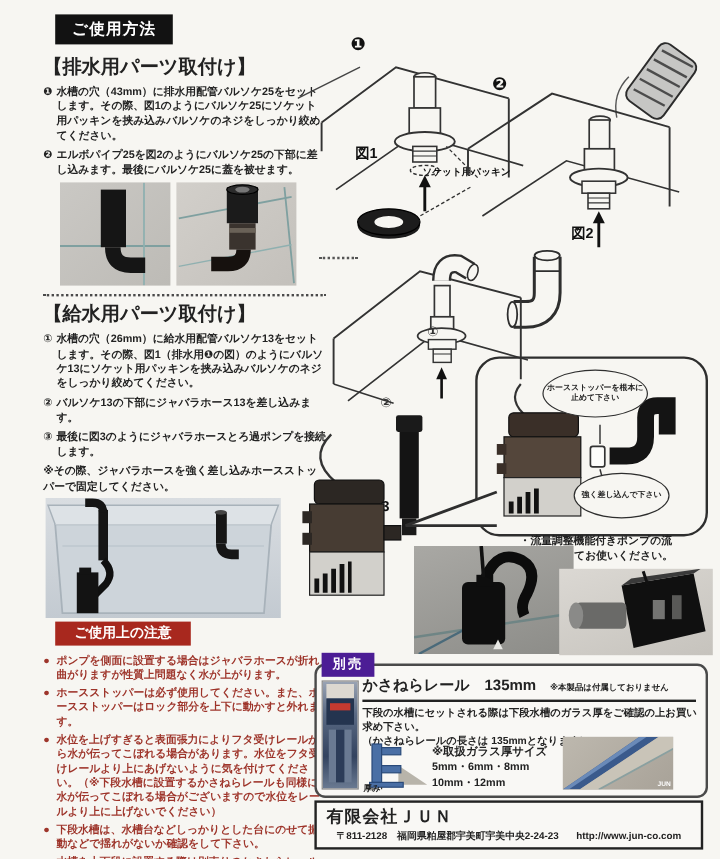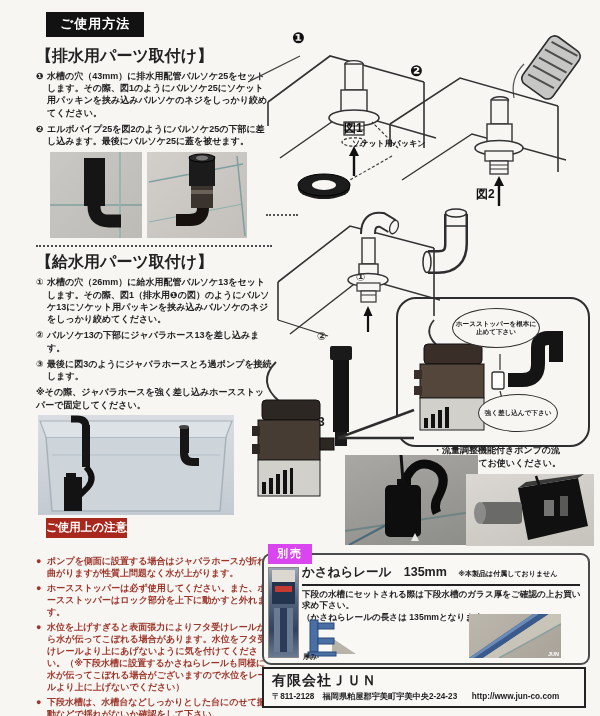--- a/index.html
+++ b/index.html
@@ -14,57 +14,57 @@
   .step .num{flex:0 0 11px;}
   .step .txt{flex:1;}
   .photo-row{display:flex;gap:5px;margin:5px 0 7px 14px;}
   .ph{position:relative;overflow:hidden;}
   .ph1{width:92px;height:86px;background:linear-gradient(135deg,#cac8c4,#bdbbb6);}
   .ph2{width:100px;height:86px;background:linear-gradient(135deg,#d2cfca,#c3c0bb);}
   .dotted-sep{border-top:2px dotted #4a4a4a;margin:4px 0 5px;}
   .complete-ph{width:196px;height:100px;margin:4px 0 1px 2px;background:linear-gradient(180deg,#d9dde1,#c3cad1);position:relative;}
   .caption{font-size:10px;font-weight:700;text-align:right;width:198px;margin:0 0 4px;}
   .red-header{display:inline-block;background:#a8281e;color:#fff;font-weight:700;font-size:11.5px;
-    padding:2px 0 3px;margin:2px 0 17px 10px;}
+    padding:2px 16px 3px;margin:2px 0 6px 10px;}
   .caution-item{display:flex;color:#9e352b;font-size:9px;font-weight:700;line-height:1.34;margin:0 0 3px;}
   .caution-item .b{flex:0 0 11px;}
   .caution-item .txt{flex:1;}
   
   .abs{position:absolute;}
   .badge{font-size:15px;font-weight:700;color:#111;line-height:1;}
   .marker{font-size:11px;font-weight:700;color:#333;line-height:1;}
   .figlabel{font-size:12px;font-weight:700;color:#111;line-height:1;}
   .smlabel{font-size:8px;font-weight:700;color:#111;}
   .callout{position:absolute;left:396px;top:297px;width:190px;height:146px;border:2.5px solid #2e2e2e;border-radius:20px;}
   .bubble{position:absolute;border:1.5px solid #2e2e2e;border-radius:50%;background:#f7f6f2;
     display:flex;align-items:center;justify-content:center;text-align:center;
     font-size:6.6px;font-weight:700;line-height:1.25;padding:2px;}
   .flow-note{position:absolute;left:433px;top:444px;width:132px;font-size:9px;font-weight:700;line-height:1.4;}
   .ph-mid{position:absolute;left:345px;top:455px;width:133px;height:90px;background:linear-gradient(160deg,#a9a8a4,#8c8c88);overflow:hidden;}
   .ph-pump{position:absolute;left:466px;top:474px;width:128px;height:72px;background:linear-gradient(160deg,#dbd8d3,#c6c3bd);overflow:hidden;}
   
   .sale-box{position:absolute;left:262px;top:553px;width:324px;height:108px;border:2px solid #4a4a4a;border-radius:9px;background:#f9f8f5;}
-  .sale-badge{position:absolute;left:268px;top:544px;background:#d946ef;color:#fff;font-weight:700;font-size:11px;
+  .sale-badge{position:absolute;left:268px;top:544px;background:#4c1d95;color:#fff;font-weight:700;font-size:11px;
     padding:2px 9px 3px;letter-spacing:2px;}
   .sale-title-row{position:absolute;left:302px;top:562px;width:278px;border-bottom:2px solid #222;padding-bottom:3px;}
   .sale-title{font-size:12.5px;font-weight:700;display:inline;}
   .sale-title-note{font-size:7px;font-weight:700;display:inline;margin-left:7px;}
   .sale-body{position:absolute;left:302px;top:589px;width:282px;font-size:8.6px;font-weight:700;line-height:1.32;}
   .pkg-ph{position:absolute;left:268px;top:567px;width:29px;height:89px;background:linear-gradient(180deg,#9aa4b4,#5a6a84 30%,#33435f 70%,#6a7a92);border:1px solid #888;overflow:hidden;}
   .glass-info{position:absolute;left:360px;top:620px;width:110px;font-weight:700;}
   .glass-info .t{font-size:9.5px;}
   .glass-info .s{font-size:9px;line-height:1.4;}
   .thick-label{position:absolute;left:303px;top:652px;font-size:7px;font-weight:700;}
   .rail-ph{position:absolute;left:469px;top:614px;width:92px;height:44px;background:linear-gradient(135deg,#bdb8ae,#a8a298);overflow:hidden;}
   .jun-mark{position:absolute;right:2px;bottom:1px;color:#fff;font-size:5.5px;font-weight:700;}
   
   .company{position:absolute;left:262px;top:667px;width:324px;height:41px;border:2px solid #222;background:#f9f8f5;
     box-sizing:border-box;padding:3px 8px;}
   .company .nm{font-size:14px;font-weight:700;letter-spacing:1px;}
-  .company .ad{font-size:8.2px;font-weight:700;margin-top:1px;white-space:nowrap;}
+  .company .ad{font-size:8.2px;font-weight:700;margin-top:1px;white-space:nowrap;text-align:center;}
   svg{display:block;}
 </style>
 </head>
 <body>
 
 <div class="page">
 
   <div class="leftcol">
     <div class="blk-header">ご使用方法</div>
 
@@ -180,21 +180,21 @@
     <line x1="78" y1="100" x2="98" y2="100" stroke="#333" stroke-width="1"></line>
     <ellipse cx="88" cy="112" rx="12" ry="4.2" fill="none" stroke="#333" stroke-width="1.2" stroke-dasharray="3 2"></ellipse>
     <line x1="88" y1="146" x2="88" y2="122" stroke="#111" stroke-width="2.4"></line>
     <polygon points="88,116 83,126 93,126" fill="#111"></polygon>
     <ellipse cx="58" cy="158" rx="26" ry="11" fill="#1c1c1c"></ellipse>
     <ellipse cx="58" cy="155" rx="26" ry="11" fill="#1c1c1c" stroke="#000"></ellipse>
     <ellipse cx="58" cy="155" rx="12" ry="5" fill="#f7f6f2"></ellipse>
     <line x1="132" y1="118" x2="106" y2="92" stroke="#333" stroke-width="1.1" stroke-dasharray="3 2"></line>
     <line x1="126" y1="126" x2="84" y2="150" stroke="#333" stroke-width="1.1" stroke-dasharray="3 2"></line>
   </svg>
-  <span class="abs figlabel" style="left:296px;top:122px;margin-left:48px;">図1</span>
+  <span class="abs figlabel" style="left:296px;top:122px;">図1</span>
   <span class="abs smlabel" style="left:352px;top:138px;">ソケット用パッキン</span>
 
   <svg class="abs" style="left:372px;top:20px;" width="222" height="192" viewBox="0 0 222 192">
     <g transform="rotate(36 178 48)">
       <rect x="160" y="18" width="37" height="58" rx="7" fill="#c6c6c4" stroke="#2c2c2c" stroke-width="1.6"></rect>
       <line x1="164" y1="26" x2="193" y2="22" stroke="#4c4c4c" stroke-width="2"></line>
       <line x1="163" y1="36" x2="194" y2="32" stroke="#4c4c4c" stroke-width="2"></line>
       <line x1="163" y1="46" x2="194" y2="42" stroke="#4c4c4c" stroke-width="2"></line>
       <line x1="163" y1="56" x2="194" y2="52" stroke="#4c4c4c" stroke-width="2"></line>
       <line x1="164" y1="66" x2="193" y2="62" stroke="#4c4c4c" stroke-width="2"></line>
@@ -351,20 +351,25 @@
   </div>
   <svg class="abs" style="left:302px;top:618px;" width="56" height="40" viewBox="0 0 56 40">
     <polygon points="30,36 54,36 30,20" fill="#b8b4aa"></polygon>
     <rect x="8" y="2" width="8" height="32" fill="#4a6fa5" stroke="#2a4a7a"></rect>
     <rect x="16" y="5" width="16" height="6" fill="#4a6fa5" stroke="#2a4a7a"></rect>
     <rect x="16" y="20" width="16" height="6" fill="#4a6fa5" stroke="#2a4a7a"></rect>
     <rect x="6" y="34" width="28" height="4" fill="#4a6fa5" stroke="#2a4a7a"></rect>
     <path d="M8,38 L8,40 M16,38 L16,40" stroke="#333" stroke-width="1"></path>
   </svg>
   <span class="thick-label">厚み</span>
+  <div class="glass-info">
+    <div class="t">※取扱ガラス厚サイズ</div>
+    <div class="s">5mm・6mm・8mm</div>
+    <div class="s">10mm・12mm</div>
+  </div>
   <div class="rail-ph">
     <svg width="92" height="44" viewBox="0 0 92 44">
       <polygon points="0,44 64,0 80,0 14,44" fill="#3a5a8c"></polygon>
       <polygon points="0,44 64,0 70,0 5,44" fill="#6a8ab8"></polygon>
       <polygon points="14,44 80,0 92,0 92,10 30,44" fill="#c9c4b8"></polygon>
       <line x1="30" y1="44" x2="92" y2="10" stroke="#8aa0a0" stroke-width="1.5"></line>
     </svg>
     <span class="jun-mark">JUN</span>
   </div>
 

